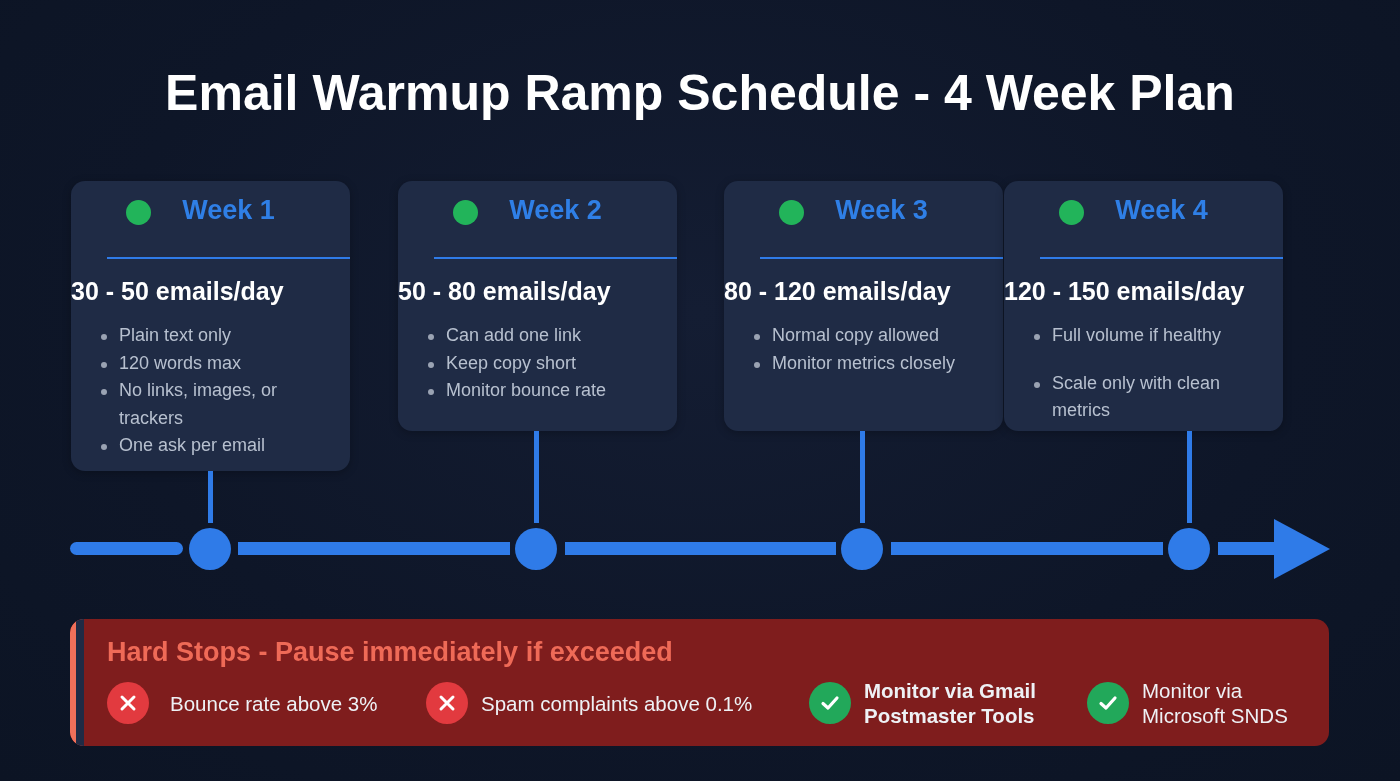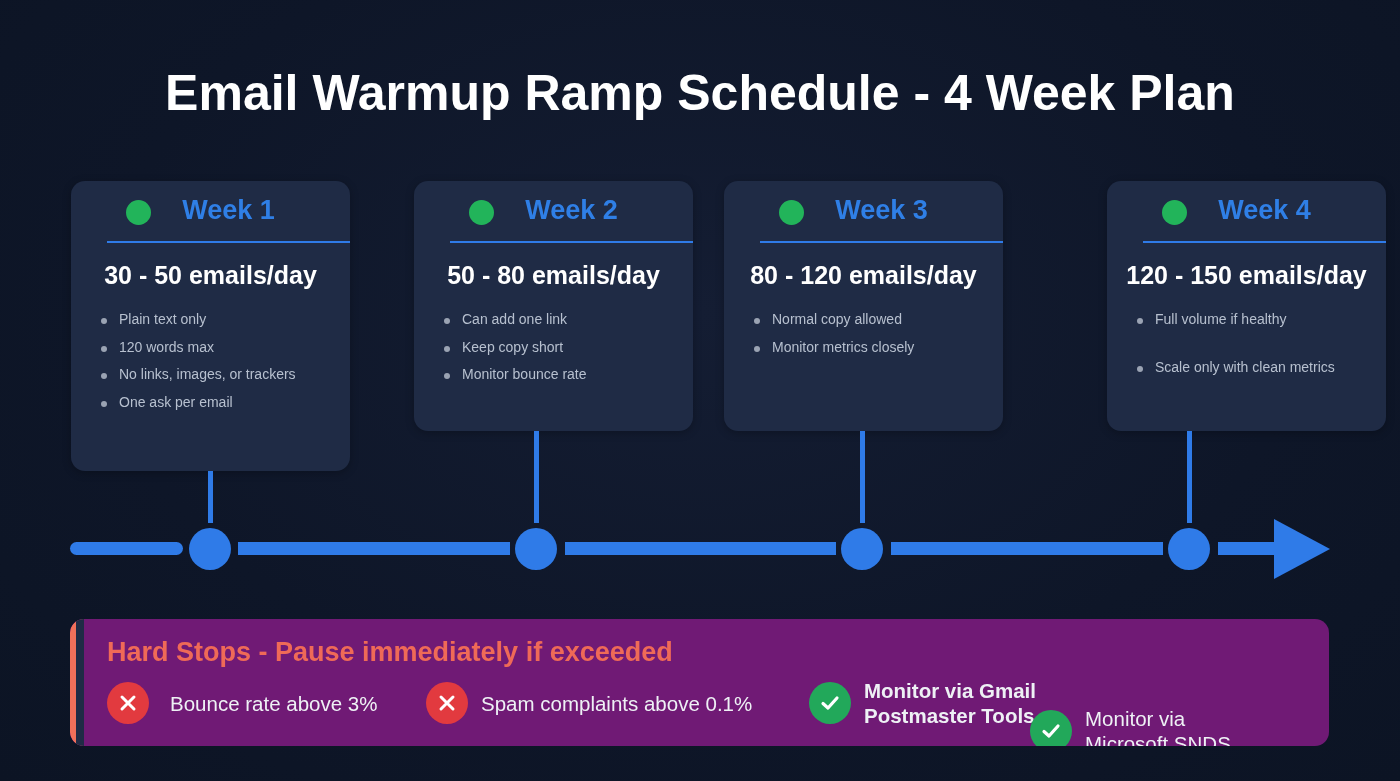--- a/index.html
+++ b/index.html
@@ -15,42 +15,42 @@
     position: absolute; left: 0; top: 64px; width: 1400px;
     text-align: center; font-size: 50px; font-weight: 700; letter-spacing: 0px;
     color: #ffffff;
   }
   .card {
     position: absolute; top: 181px; width: 279px;
     background: #1f2b45; border-radius: 14px;
     box-shadow: 0 2px 8px rgba(0,0,0,0.25);
   }
   .card-head {
-    height: 62px; position: relative;
+    height: 78px; position: relative;
     border-bottom: 2px solid #2f7be8;
     margin-left: 36px;
   }
   .card-dot {
     position: absolute; left: 19px; top: 19px; width: 25px; height: 25px;
     border-radius: 50%; background: #22b45a;
   }
   .card-week {
     position: absolute; left: 0; right: 0; top: 14px; text-align: center;
     padding-left: 0; font-size: 27px; font-weight: 700; color: #2f7fe6;
   }
   .card-rate {
-    text-align: center; font-size: 25px; font-weight: 700; color: #ffffff;
+    text-align: left; font-size: 25px; font-weight: 700; color: #ffffff;
     margin-top: 18px; white-space: nowrap;
   }
   .card-list {
     list-style: none; margin: 16px 0 0 0; padding: 0 16px 0 26px;
   }
   .card-list li {
     position: relative; padding-left: 22px;
-    font-size: 14px; line-height: 27.5px; color: #b7c0cf;
+    font-size: 18px; line-height: 27.5px; color: #b7c0cf;
   }
   .card-list li::before {
     content: ""; position: absolute; left: 4px; top: 12px;
     width: 6px; height: 6px; border-radius: 50%; background: #9aa3b3;
   }
   .connector {
     position: absolute; width: 5px; background: #2f7be8;
   }
   .timeline-bar {
     position: absolute; top: 542px; height: 13px; background: #2f7be8; border-radius: 7px;
@@ -59,21 +59,21 @@
     position: absolute; top: 528px; width: 42px; height: 42px; border-radius: 50%;
     background: #2f7be8;
   }
   .arrow-head {
     position: absolute; left: 1274px; top: 519px; width: 0; height: 0;
     border-top: 30px solid transparent; border-bottom: 30px solid transparent;
     border-left: 56px solid #2f7be8;
   }
   .stops {
     position: absolute; left: 70px; top: 619px; width: 1259px; height: 127px;
-    background: #701a75; border-radius: 14px; overflow: hidden;
+    background: #7f1d1d; border-radius: 14px; overflow: hidden;
   }
   .stops-accent {
     position: absolute; left: 0; top: 0; bottom: 0; width: 14px; background: #f0705a;
     border-radius: 14px 0 0 14px;
   }
   .stops-accent-cover {
     position: absolute; left: 6px; top: 0; bottom: 0; width: 8px; background: #1f2b45;
   }
   .stops-title {
     position: absolute; left: 37px; top: 18px; font-size: 27px; font-weight: 700; color: #ef6a57;
@@ -103,21 +103,21 @@
   </div>
   <div class="card-rate">30 - 50 emails/day</div>
   <ul class="card-list">
     <li>Plain text only</li>
     <li>120 words max</li>
     <li style="padding-right:20px;">No links, images, or trackers</li>
     <li>One ask per email</li>
   </ul>
 </div>
 
-<div class="card" style="left:414px; height:250px;">
+<div class="card" style="left:398px; height:250px;">
   <div class="card-head">
     <span class="card-dot"></span>
     <span class="card-week">Week 2</span>
   </div>
   <div class="card-rate">50 - 80 emails/day</div>
   <ul class="card-list">
     <li>Can add one link</li>
     <li>Keep copy short</li>
     <li>Monitor bounce rate</li>
   </ul>
@@ -128,21 +128,21 @@
     <span class="card-dot"></span>
     <span class="card-week">Week 3</span>
   </div>
   <div class="card-rate">80 - 120 emails/day</div>
   <ul class="card-list">
     <li>Normal copy allowed</li>
     <li>Monitor metrics closely</li>
   </ul>
 </div>
 
-<div class="card" style="left:1107px; height:250px;">
+<div class="card" style="left:1004px; height:250px;">
   <div class="card-head">
     <span class="card-dot"></span>
     <span class="card-week">Week 4</span>
   </div>
   <div class="card-rate">120 - 150 emails/day</div>
   <ul class="card-list">
     <li>Full volume if healthy</li>
     <li style="padding-right:20px;margin-top:20px;">Scale only with clean metrics</li>
   </ul>
 </div>
@@ -192,21 +192,21 @@
       <svg width="22" height="22" viewBox="0 0 22 22">
           <path d="M4 11.5 L9 16 L18 6" fill="none" stroke="#ffffff" stroke-width="3.2" stroke-linecap="round" stroke-linejoin="round"></path>
         </svg>
     </span>
     <span class="stop-text">
       <span style="display:block">Monitor via Gmail</span>
       <span style="display:block">Postmaster Tools</span>
     </span>
   </div>
 
-  <div class="stop-item" style="left:960px;margin-top:28px;">
+  <div class="stop-item" style="left:1017px;">
     <span class="stop-icon good">
       <svg width="22" height="22" viewBox="0 0 22 22">
           <path d="M4 11.5 L9 16 L18 6" fill="none" stroke="#ffffff" stroke-width="3.2" stroke-linecap="round" stroke-linejoin="round"></path>
         </svg>
     </span>
     <span class="stop-text">
       <span style="display:block">Monitor via</span>
       <span style="display:block">Microsoft SNDS</span>
     </span>
   </div>

